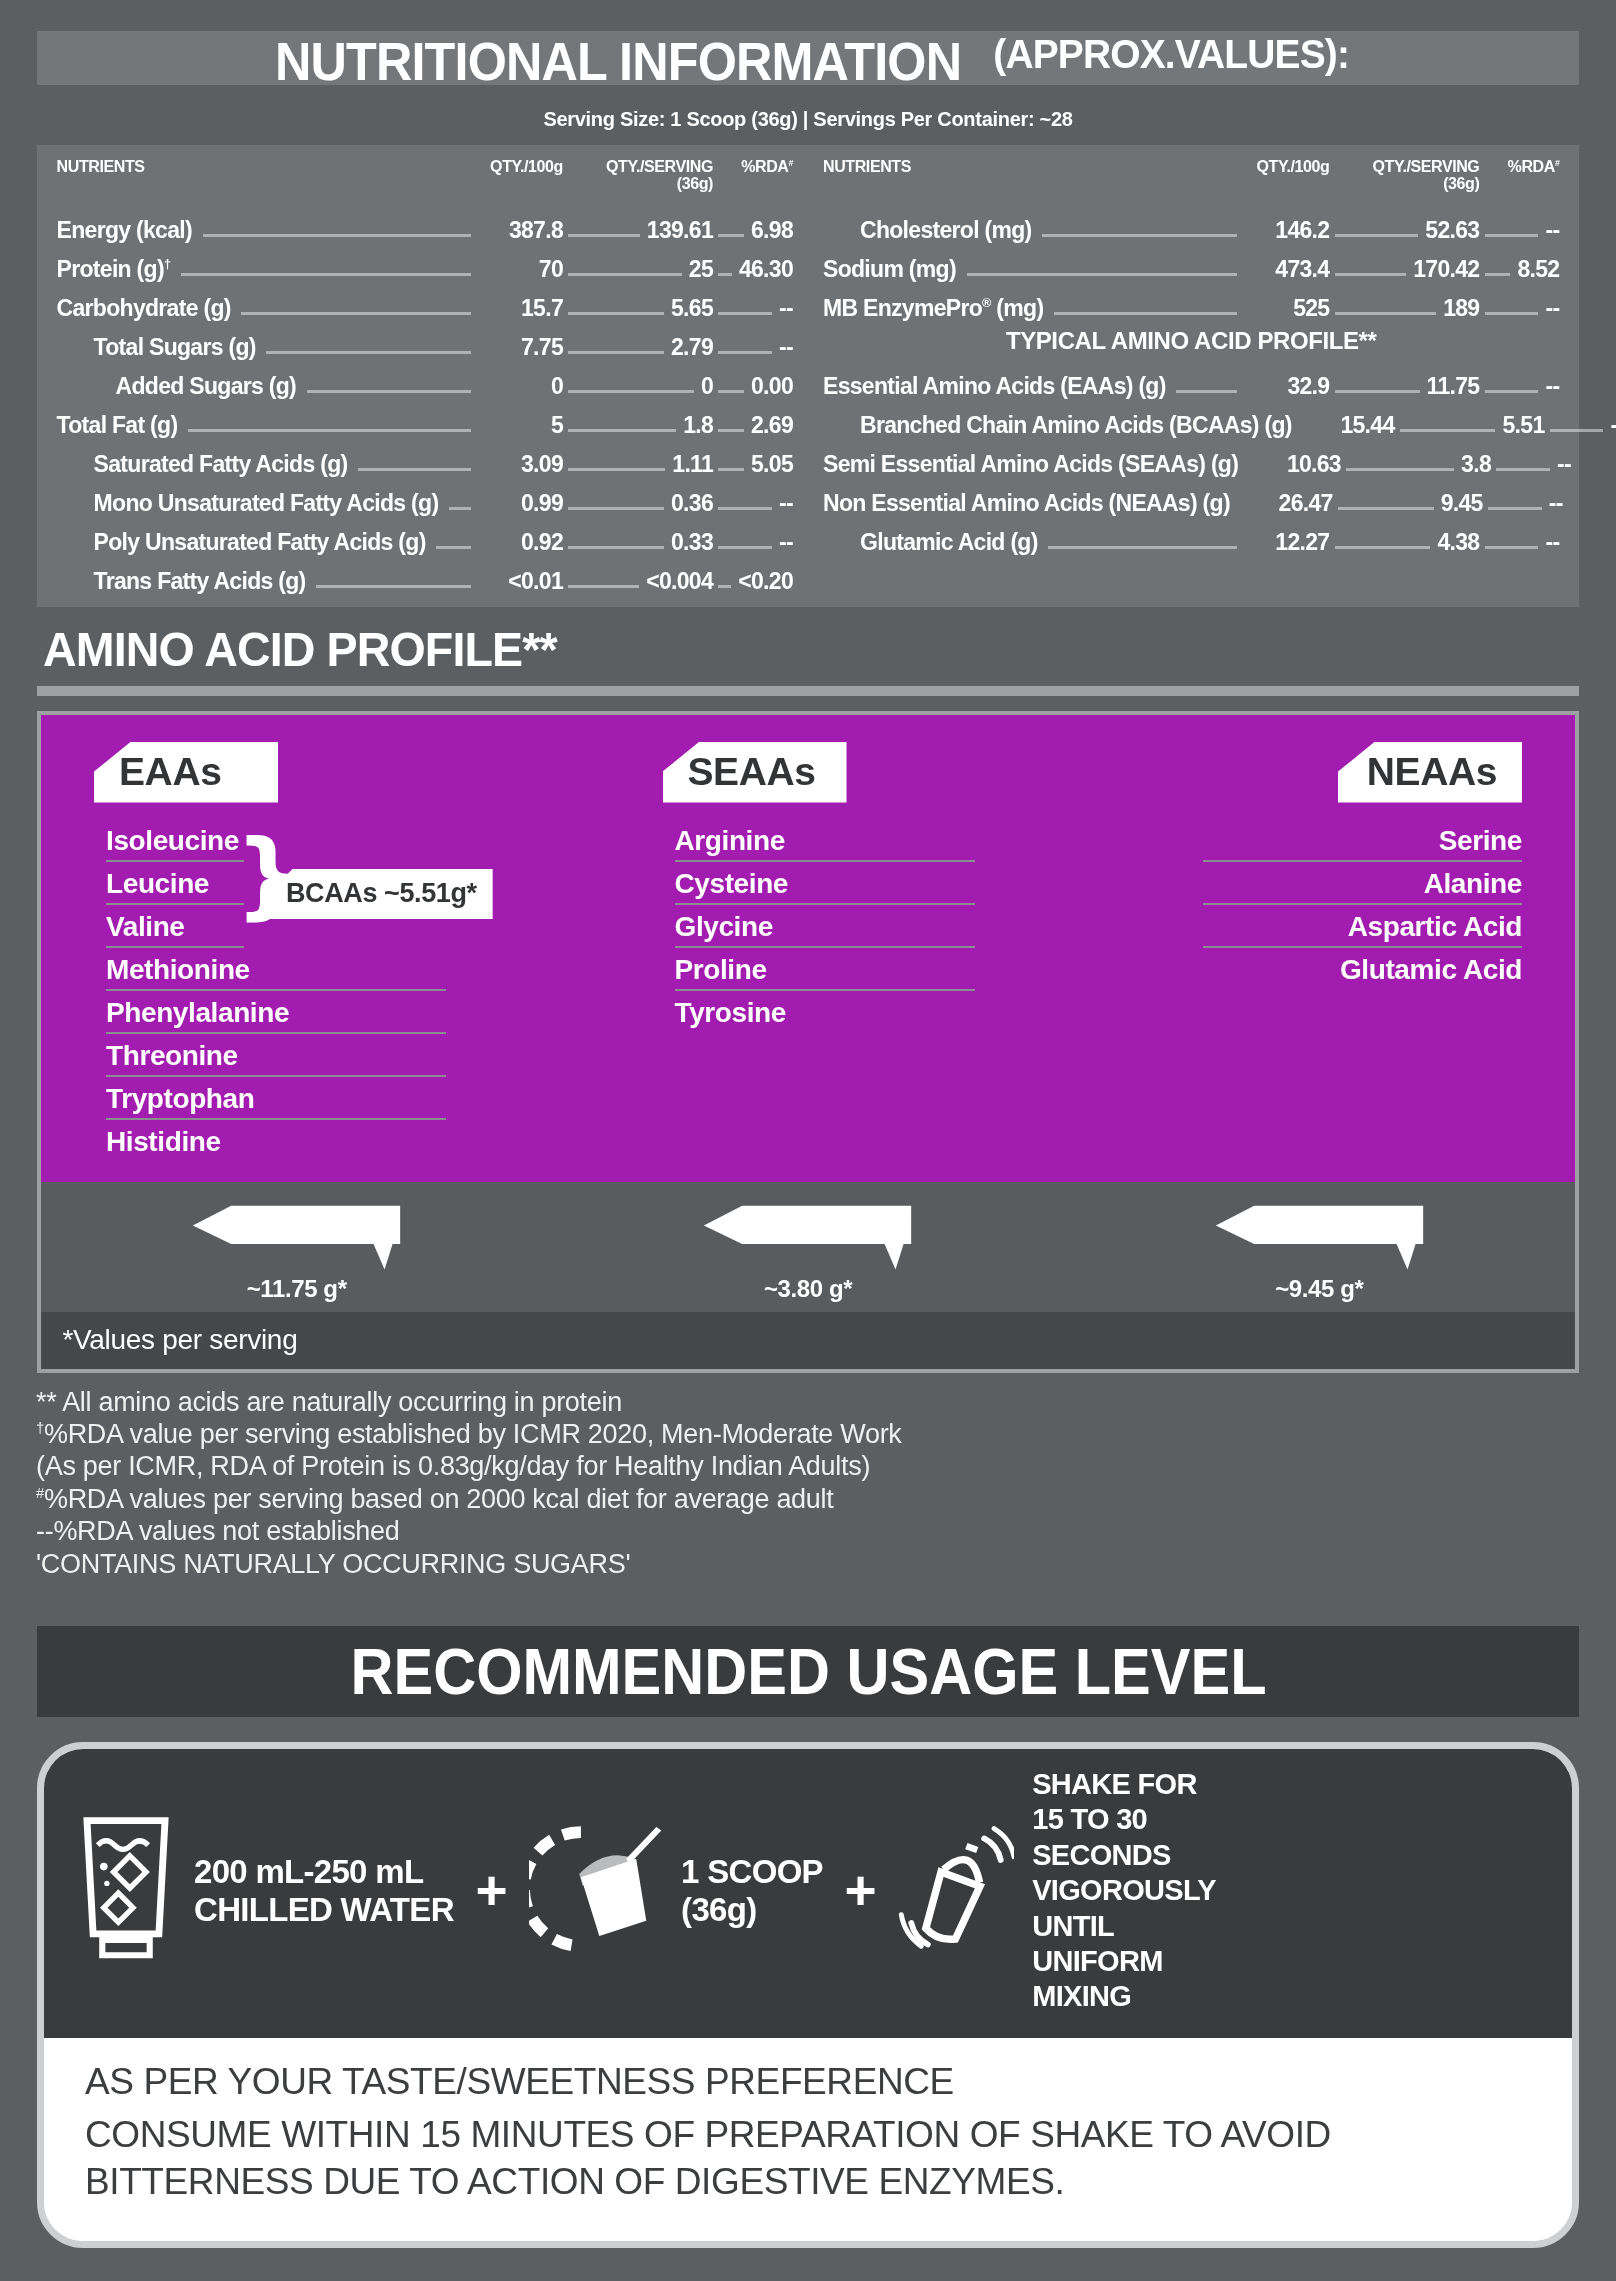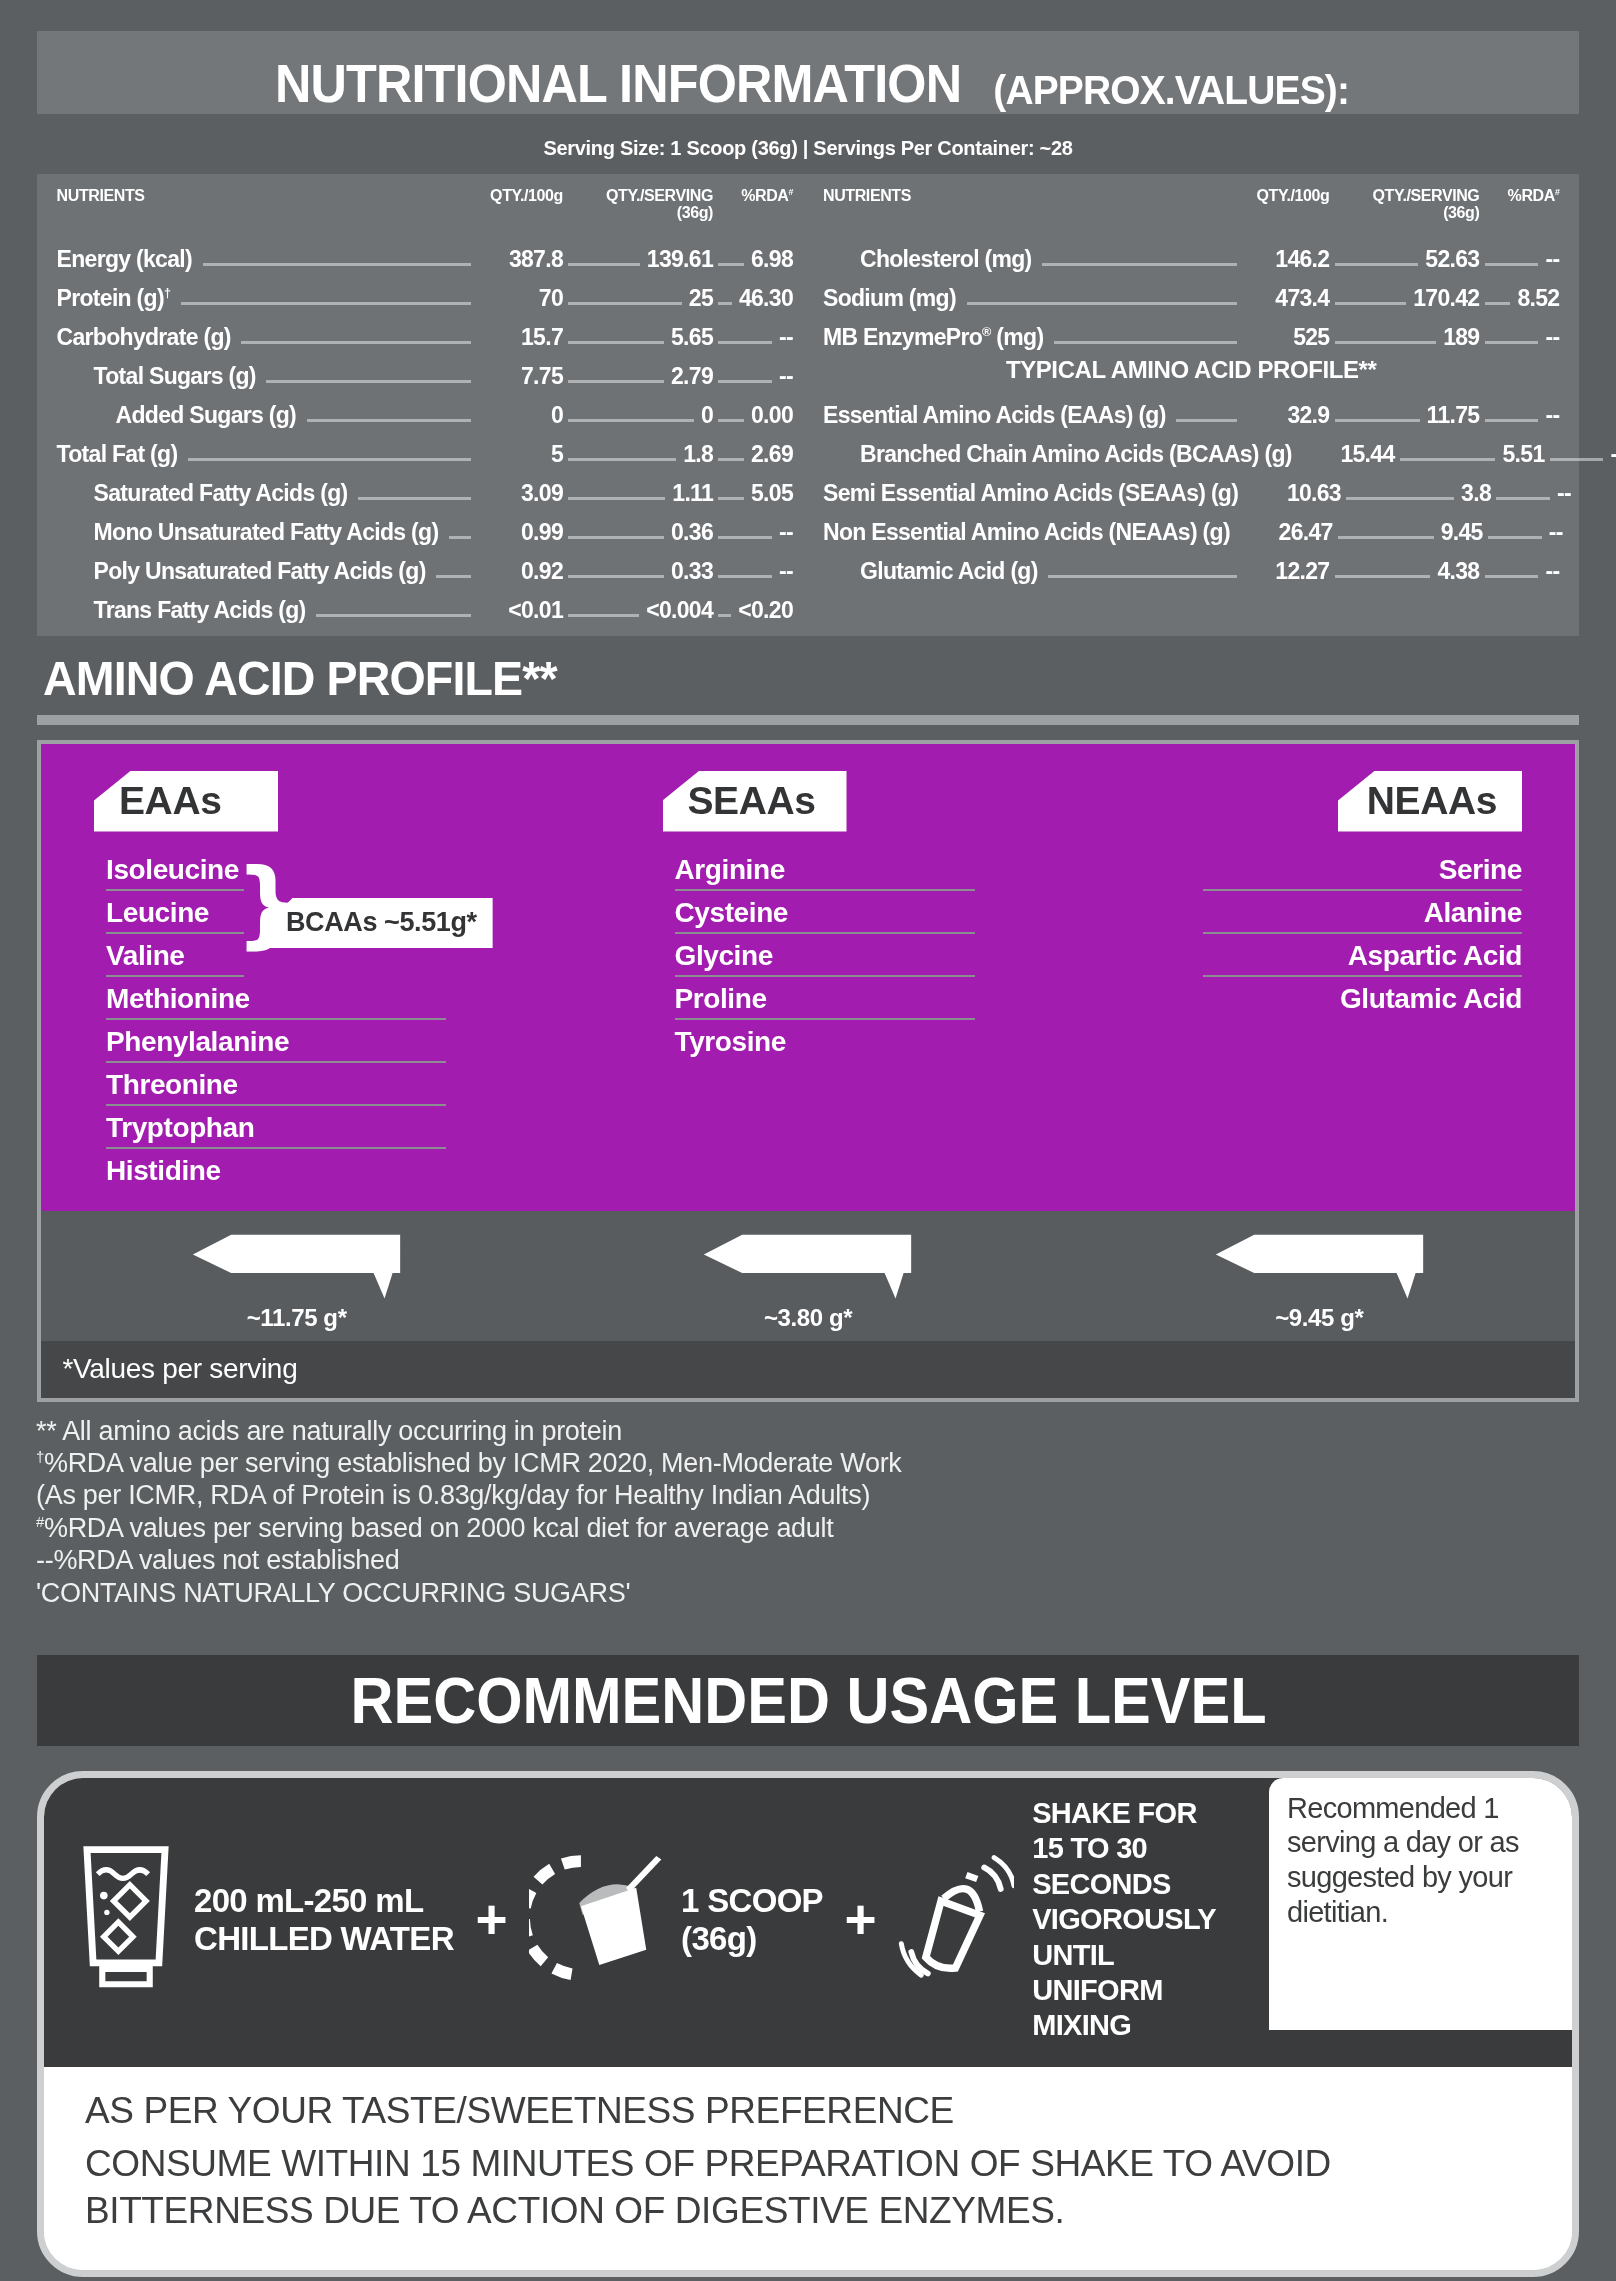--- a/index.html
+++ b/index.html
@@ -6,22 +6,22 @@
   body{
     width:1616px;height:2281px;overflow:hidden;position:relative;
     background:#5c5f61;
     font-family:"Liberation Sans",sans-serif;
     -webkit-font-smoothing:antialiased;
   }
   sup{font-size:55%;vertical-align:super;line-height:0;}
 
   
   .banner{
-    margin:31px 37px 0;height:83px;background:#747779;
-    display:flex;align-items:flex-end;justify-content:center;gap:5px;
+    margin:31px 37px 0;height:54px;background:#747779;
+    display:flex;align-items:flex-start;justify-content:center;gap:5px;
   }
   .banner .t1{color:#fff;font-weight:bold;font-size:53px;letter-spacing:-0.9px;transform:scaleX(.95);white-space:nowrap;}
   .banner .t2{color:#fff;font-weight:bold;font-size:41px;letter-spacing:-0.9px;transform:scaleX(.95);white-space:nowrap;}
   .serving{margin-top:23px;text-align:center;color:#fff;font-weight:bold;font-size:20px;letter-spacing:-0.3px;}
 
   
   .tables-panel{
     margin:14.3px 37px 0;background:#6f7275;
     padding:12.5px 19.6px 12.5px;display:flex;gap:30px;
   }
@@ -515,21 +515,20 @@
         </g>
         <g fill="none" stroke="#fff" stroke-width="7" stroke-linecap="round">
           <path d="M104 14 q16 8 20 26"></path>
           <path d="M116 2 q20 12 24 34" stroke-width="6"></path>
           <path d="M16 116 q4 18 20 26"></path>
           <path d="M4 106 q4 24 24 38" stroke-width="6"></path>
         </g>
       </svg>
     </span>
     <div class="ushake-text">SHAKE FOR 15 TO 30 SECONDS VIGOROUSLY UNTIL UNIFORM MIXING</div>
-    <div class="urec">Recommended 1 serving a day or as suggested by your dietitian.</div>
   </div>
   <div class="usage-white">
     <div class="uline1">AS PER YOUR TASTE/SWEETNESS PREFERENCE</div>
     <div class="uline2">CONSUME WITHIN 15 MINUTES OF PREPARATION OF SHAKE TO AVOID BITTERNESS DUE TO ACTION OF DIGESTIVE ENZYMES.</div>
 
   </div>
 </div>
 
 
 </body></html>

